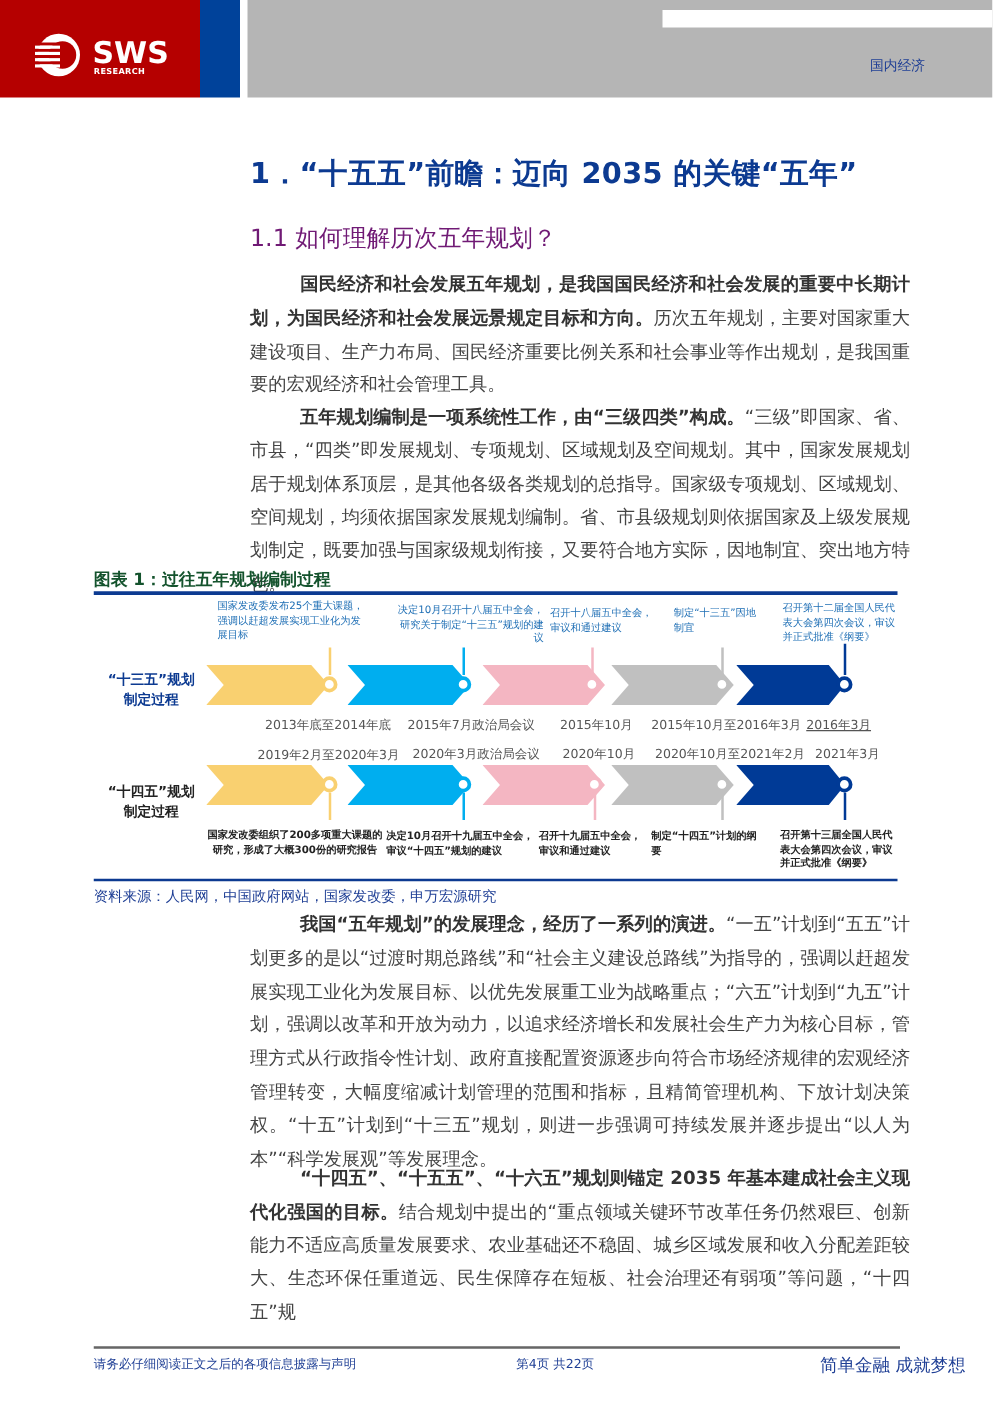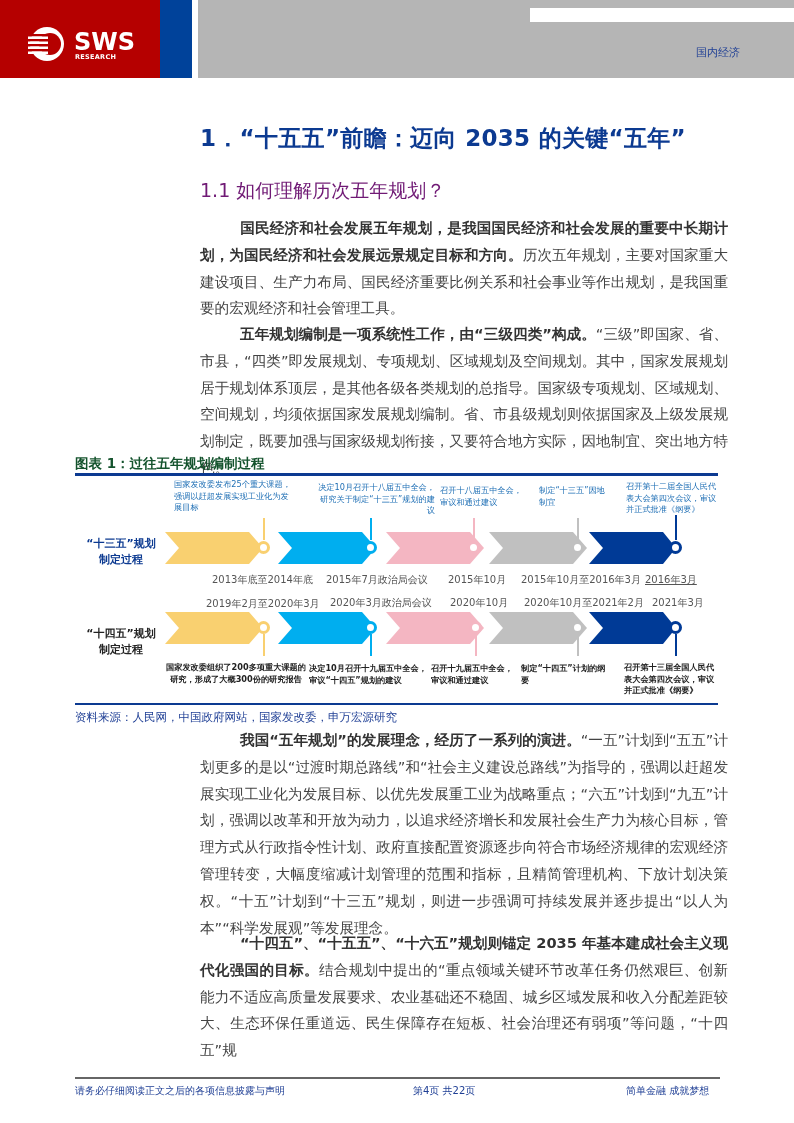--- a/index.html
+++ b/index.html
@@ -37,21 +37,21 @@
   .vline { position: absolute; width: 1.5px; }
   .note { position: absolute; font-size: 8.2px; line-height: 11.5px; }
   .note.top { color: #1f6fb5; }
   .note.bot { color: #222; font-weight: bold; }
   .date { position: absolute; font-size: 10px; color: #555; white-space: nowrap; }
 
   
   .foot-rule { position: absolute; left: 75px; top: 1077px; width: 645px; height: 1.5px; background: #666; }
   .foot-left { position: absolute; left: 75px; top: 1084px; font-size: 10px; color: #1f3f95; }
   .foot-mid { position: absolute; left: 413px; top: 1084px; font-size: 10px; color: #1f3f95; }
-  .foot-right { position: absolute; left: 626px; top: 1084px; font-size: 10px; color: #1f3f95; }
+  .foot-right { position: absolute; left: 656px; top: 1084px; font-size: 14px; color: #1f3f95; }
 </style>
 </head>
 <body>
 
 <div class="hdr-red"></div>
 <div class="hdr-blue"></div>
 <div class="hdr-gray"></div>
 <div class="hdr-white"></div>
 <svg class="logo" viewBox="0 0 110 40">
   <circle cx="19" cy="20" r="17" fill="#fff"></circle>

